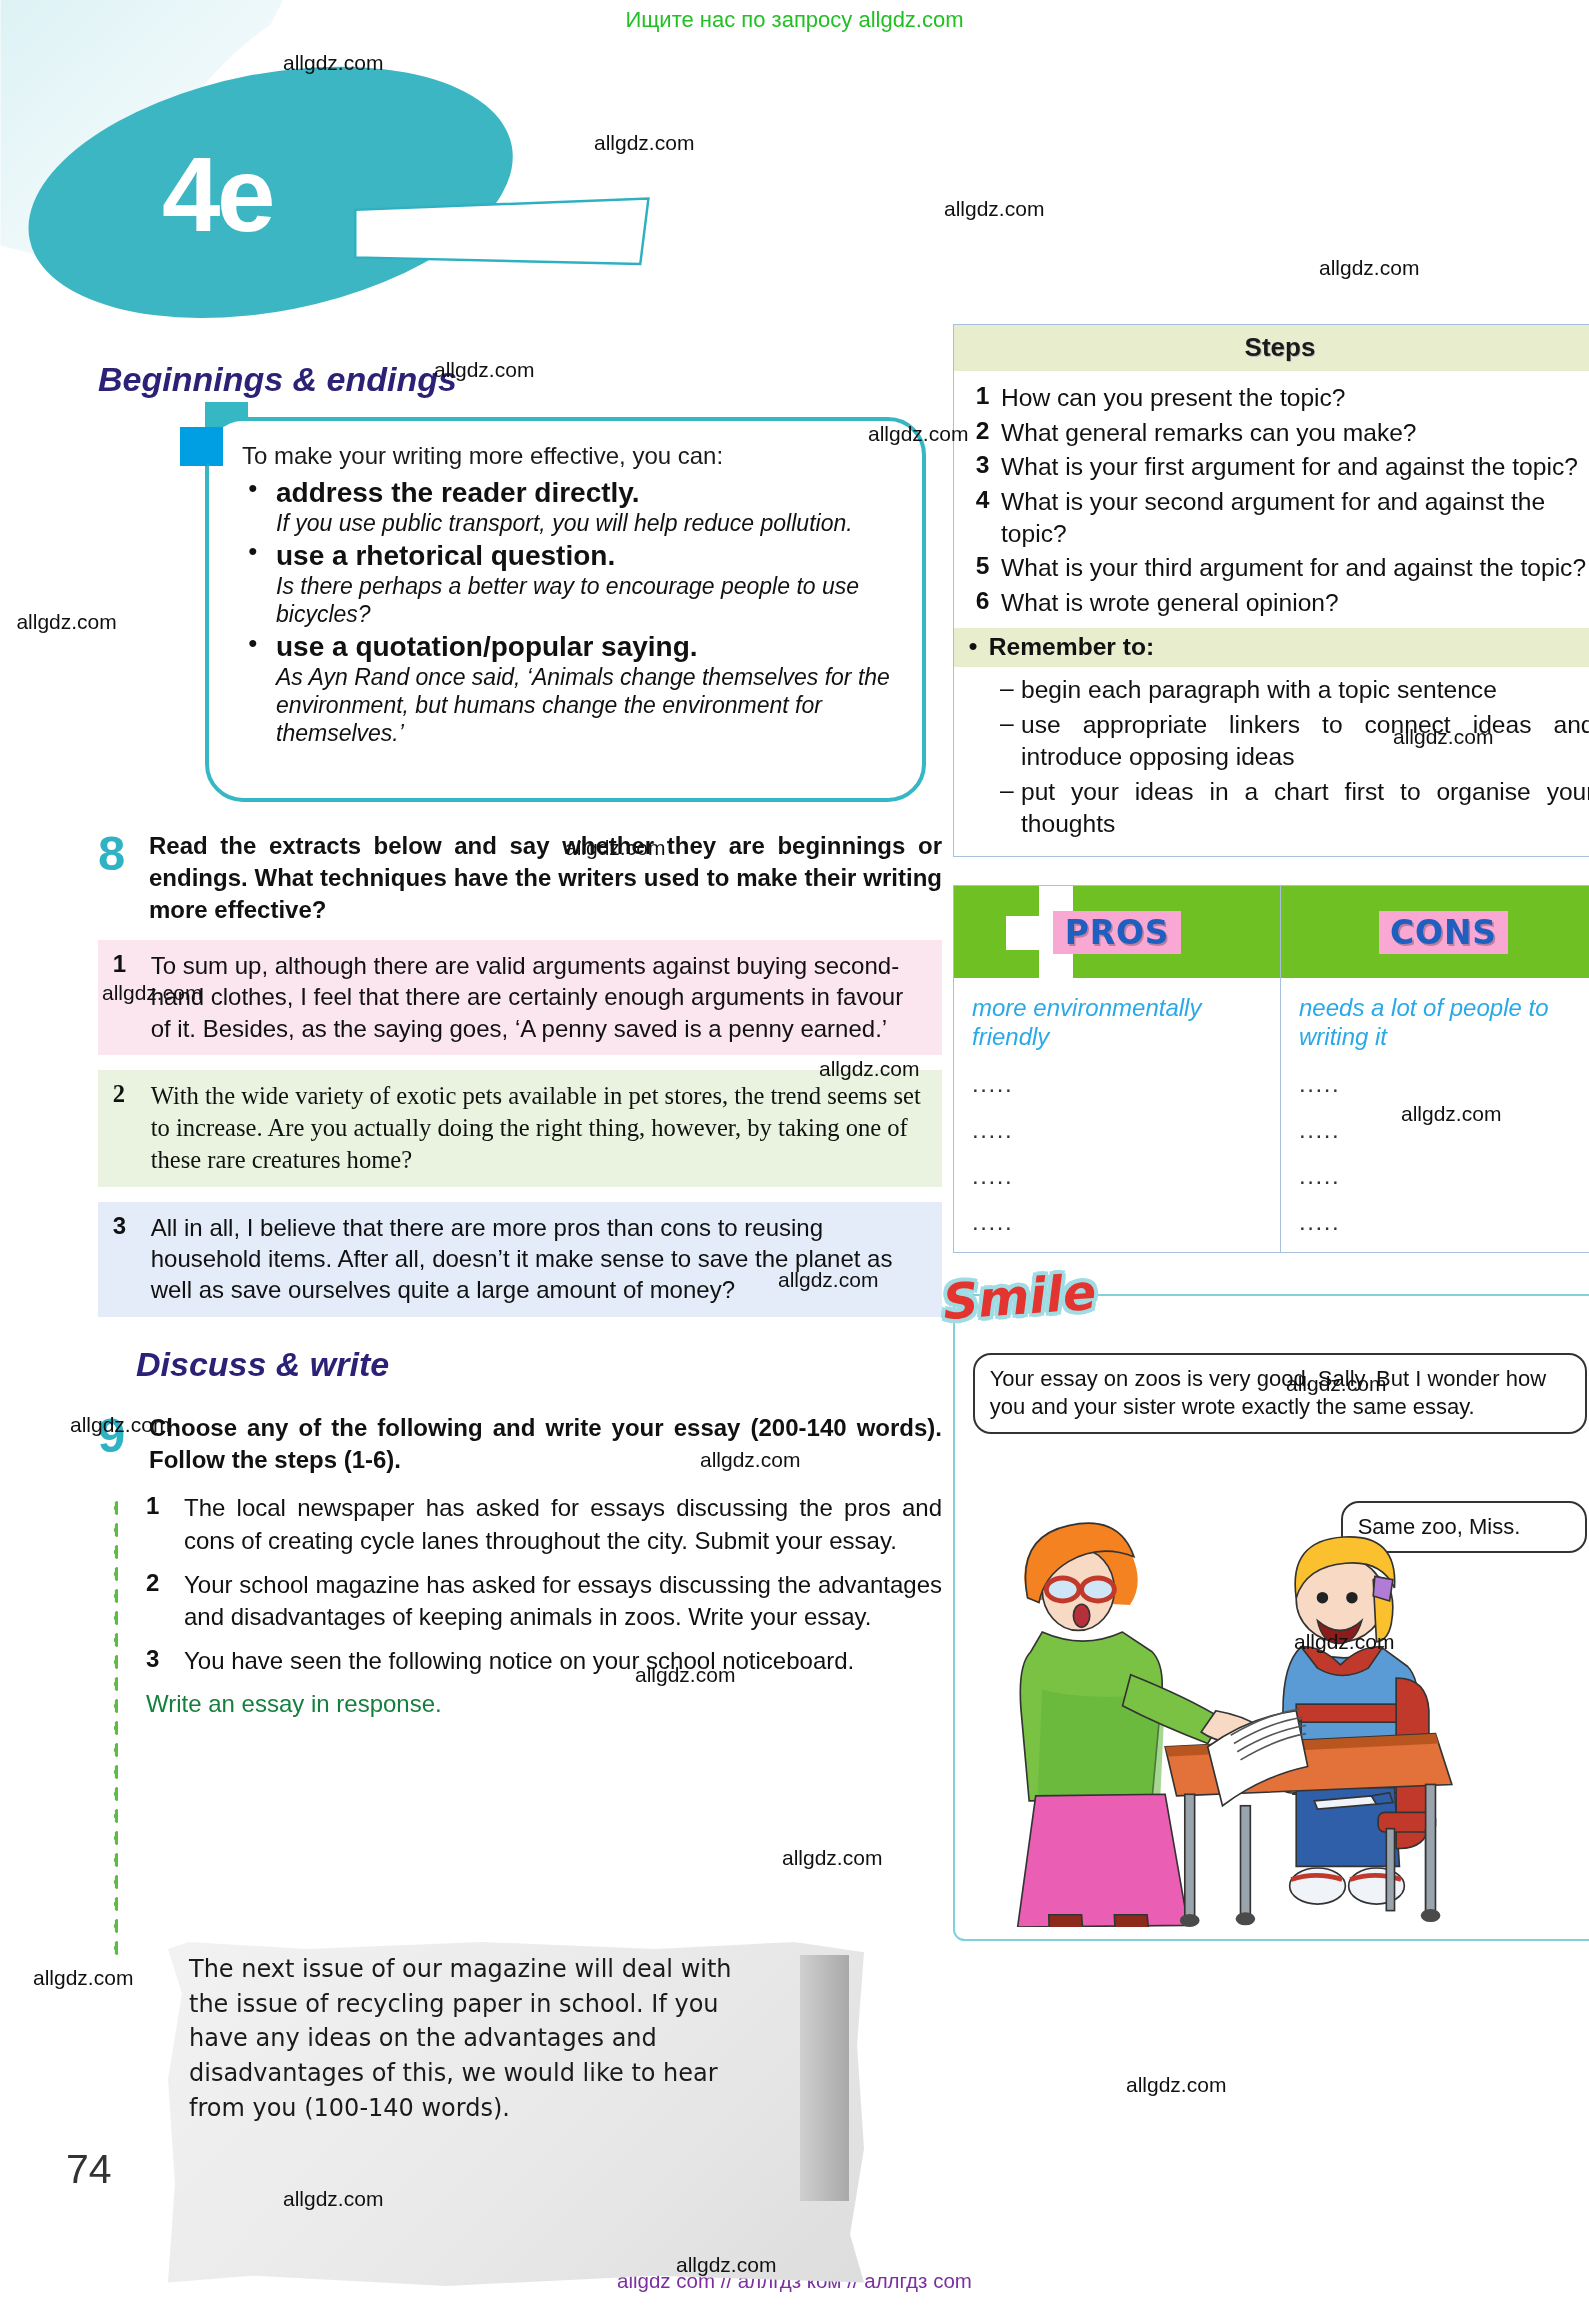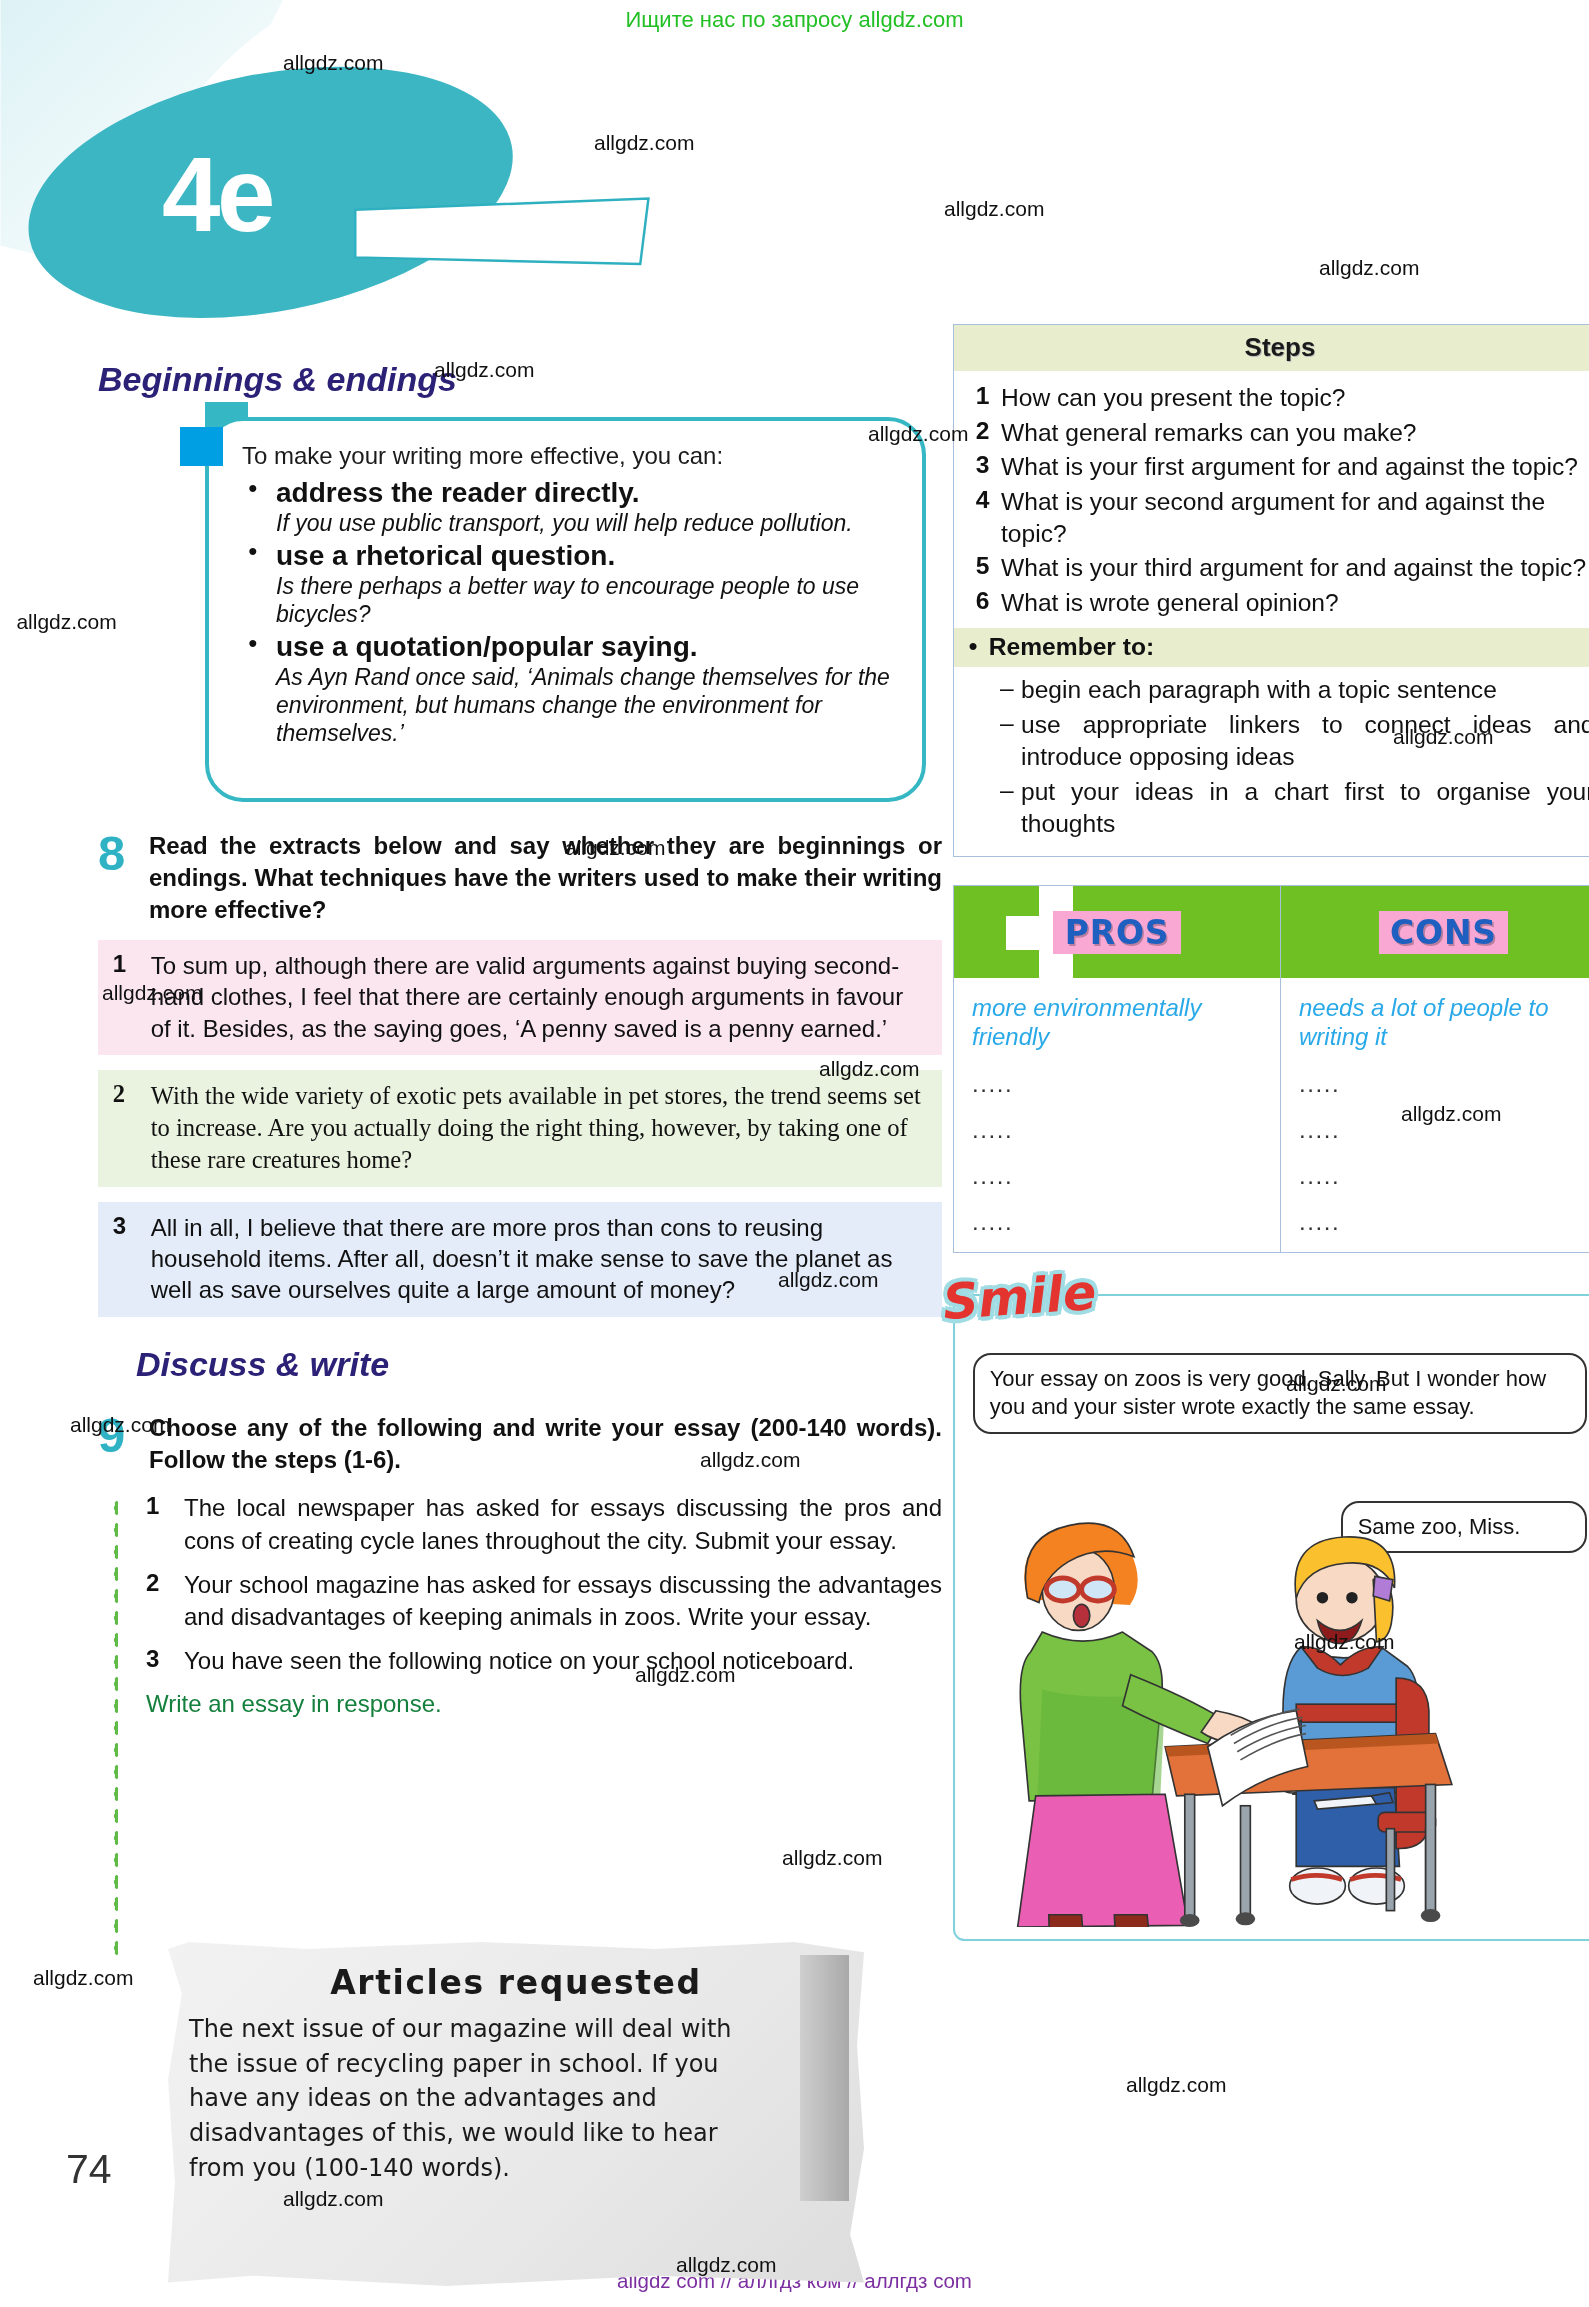--- a/index.html
+++ b/index.html
@@ -227,21 +227,20 @@
     <div class="li9">
       <div class="n">3</div>
       <div class="t">You have seen the following notice on your school noticeboard.</div>
     </div>
   </div>
   <div id="write-response">Write an essay in response.</div>
 </div>
 
 <div id="notice">
   <div id="notice-strip"></div>
-  <div id="notice-title">Articles requested</div>
   <div id="notice-body">The next issue of our magazine will deal with the issue of recycling paper in school. If you have any ideas on the advantages and disadvantages of this, we would like to hear from you (100-140 words).</div>
 </div>
 
 <div id="page-no">74</div>
 
 <div id="right-col">
 
   <div id="steps-box">
     <div id="steps-head">Steps</div>
     <div id="steps-list">

